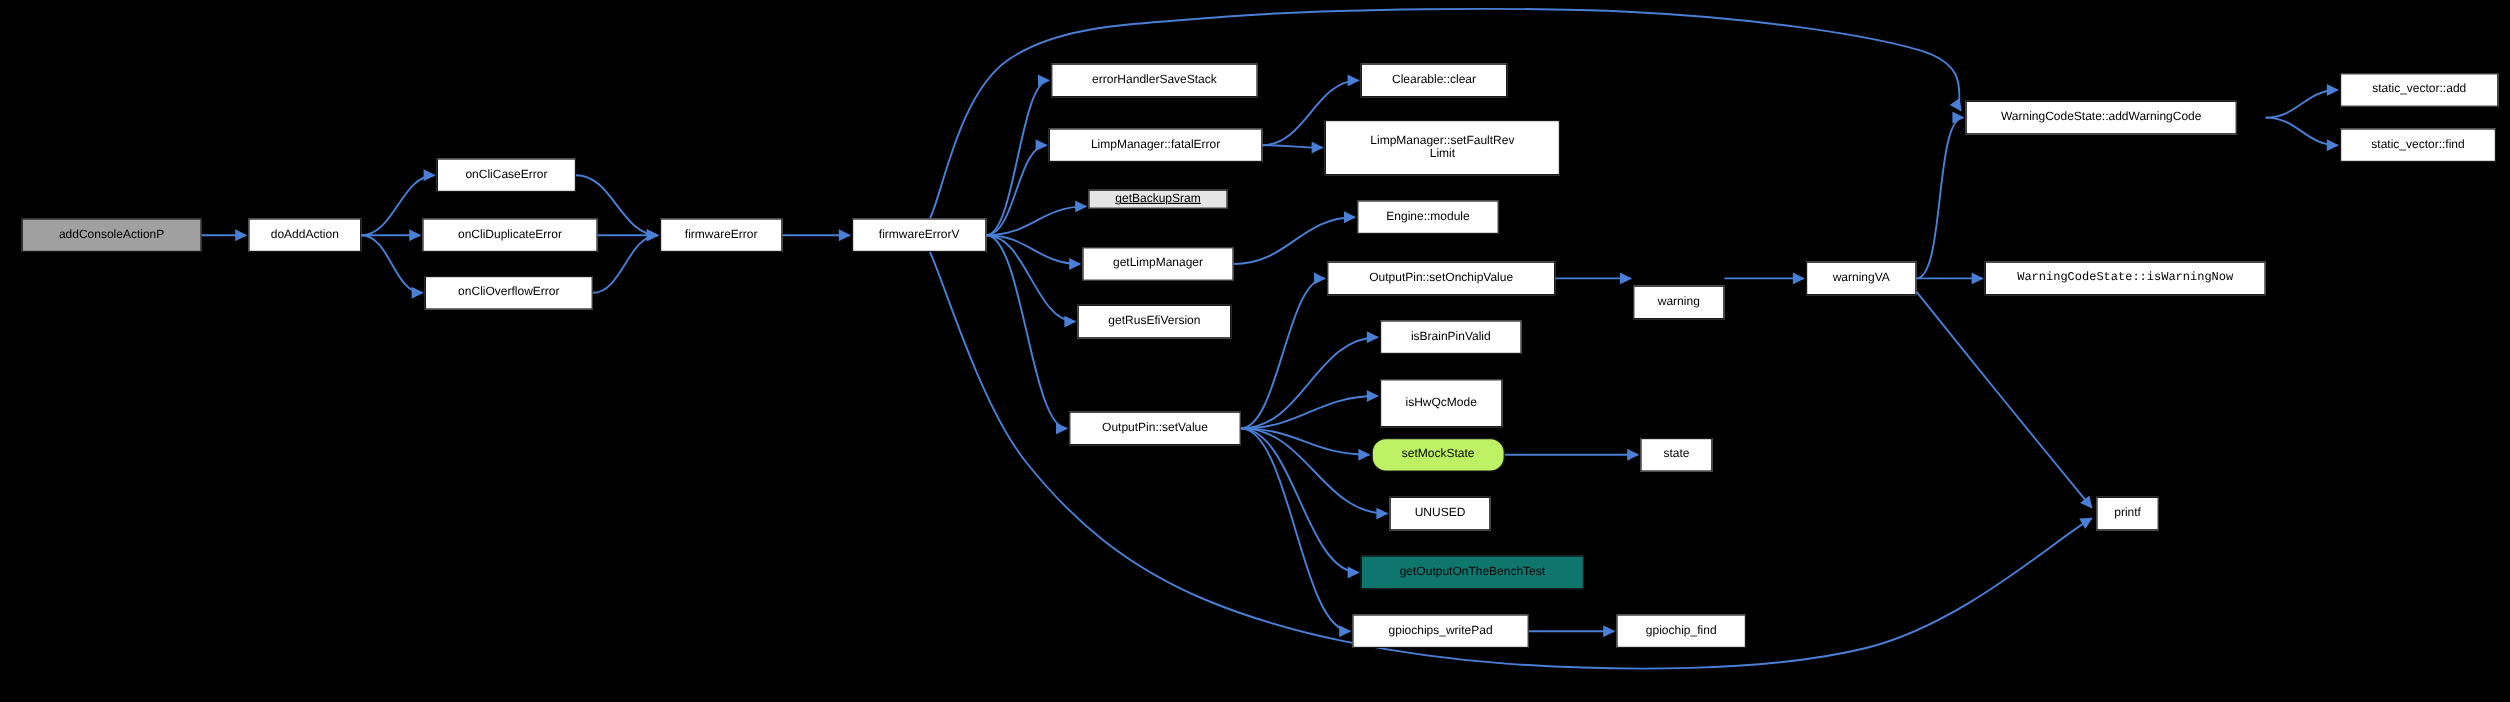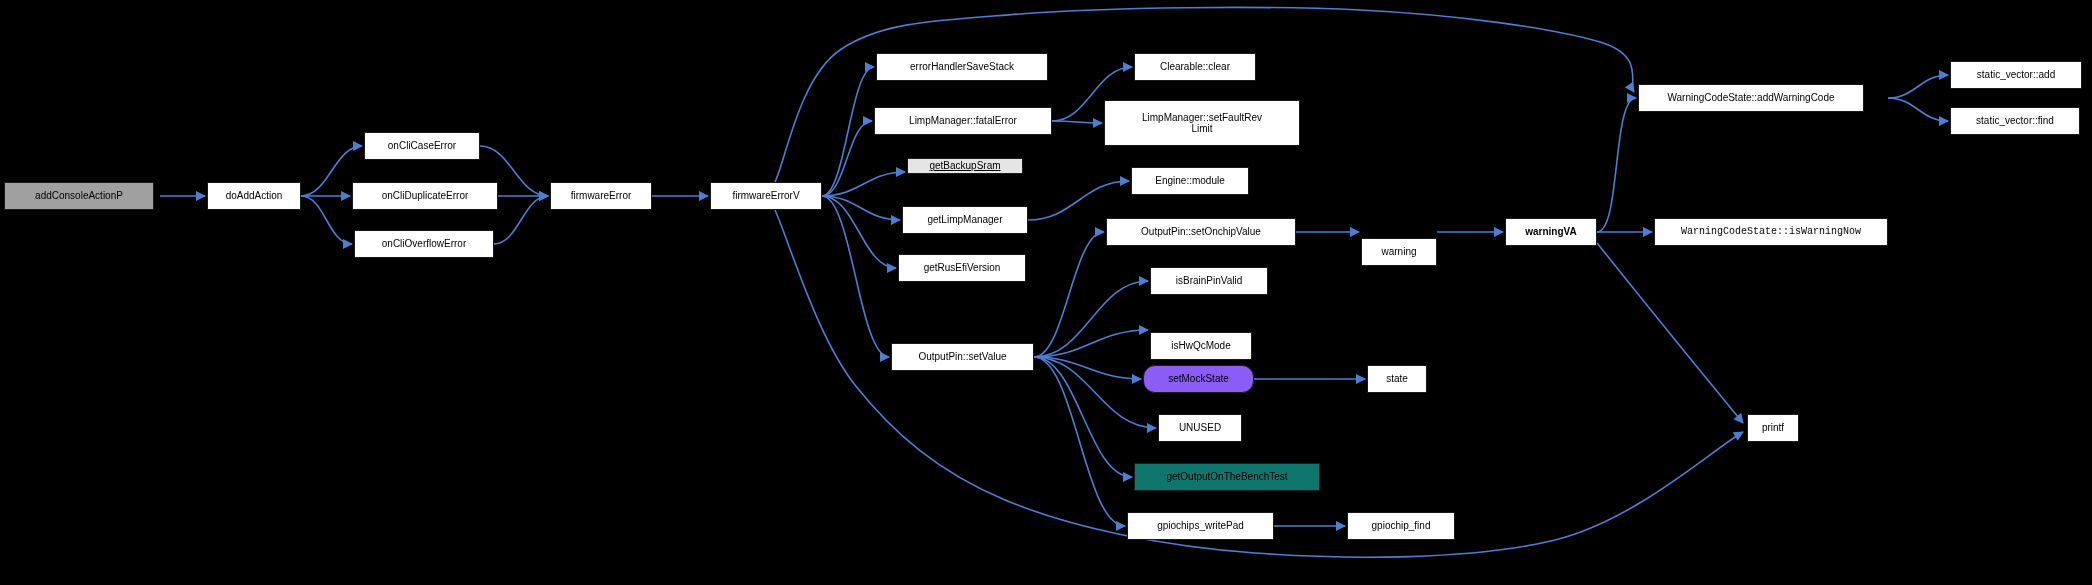--- a/index.html
+++ b/index.html
@@ -62,46 +62,46 @@
       <path d="M 1034 357 C 1065.5 357, 1072.5 232, 1104 232" fill="none" stroke="#4a7fd6" stroke-width="1.6" marker-end="url(#arrow)"></path>
       <path d="M 1034 357 C 1085.3 357, 1096.7 281, 1148 281" fill="none" stroke="#4a7fd6" stroke-width="1.6" marker-end="url(#arrow)"></path>
       <path d="M 1034 357 C 1085.3 357, 1096.7 330, 1148 330" fill="none" stroke="#4a7fd6" stroke-width="1.6" marker-end="url(#arrow)"></path>
       <path d="M 1034 357 C 1082.15 357, 1092.85 379, 1141 379" fill="none" stroke="#4a7fd6" stroke-width="1.6" marker-end="url(#arrow)"></path>
       <path d="M 1034 357 C 1088.9 357, 1101.1 428, 1156 428" fill="none" stroke="#4a7fd6" stroke-width="1.6" marker-end="url(#arrow)"></path>
       <path d="M 1034 357 C 1078.1 357, 1087.9 477, 1132 477" fill="none" stroke="#4a7fd6" stroke-width="1.6" marker-end="url(#arrow)"></path>
       <path d="M 1034 357 C 1074.95 357, 1084.05 526, 1125 526" fill="none" stroke="#4a7fd6" stroke-width="1.6" marker-end="url(#arrow)"></path>
       <path d="M 1254 379 C 1303.95 379, 1315.05 379, 1365 379" fill="none" stroke="#4a7fd6" stroke-width="1.6" marker-end="url(#arrow)"></path>
       <path d="M 1274 526 C 1305.95 526, 1313.05 526, 1345 526" fill="none" stroke="#4a7fd6" stroke-width="1.6" marker-end="url(#arrow)"></path>
     </svg>
-<div class="node" style="left: 4px; top: 182px; width: 150px; height: 28px; background: rgb(160, 160, 160); border-color: rgb(26, 26, 26); color: rgb(0, 0, 0);">addConsoleActionP</div>
+<div class="node" style="left: 18px; top: 182px; width: 150px; height: 28px; background: rgb(160, 160, 160); border-color: rgb(26, 26, 26); color: rgb(0, 0, 0);">addConsoleActionP</div>
     <div class="node" style="left: 207px; top: 182px; width: 94px; height: 28px; background: rgb(255, 255, 255); border-color: rgb(26, 26, 26); color: rgb(0, 0, 0);">doAddAction</div>
     <div class="node" style="left: 364px; top: 132px; width: 116px; height: 28px; background: rgb(255, 255, 255); border-color: rgb(26, 26, 26); color: rgb(0, 0, 0);">onCliCaseError</div>
     <div class="node" style="left: 352px; top: 182px; width: 146px; height: 28px; background: rgb(255, 255, 255); border-color: rgb(26, 26, 26); color: rgb(0, 0, 0);">onCliDuplicateError</div>
     <div class="node" style="left: 354px; top: 230px; width: 140px; height: 28px; background: rgb(255, 255, 255); border-color: rgb(26, 26, 26); color: rgb(0, 0, 0);">onCliOverflowError</div>
     <div class="node" style="left: 550px; top: 182px; width: 102px; height: 28px; background: rgb(255, 255, 255); border-color: rgb(26, 26, 26); color: rgb(0, 0, 0);">firmwareError</div>
     <div class="node" style="left: 710px; top: 182px; width: 112px; height: 28px; background: rgb(255, 255, 255); border-color: rgb(26, 26, 26); color: rgb(0, 0, 0);">firmwareErrorV</div>
     <div class="node" style="left: 876px; top: 53px; width: 172px; height: 28px; background: rgb(255, 255, 255); border-color: rgb(26, 26, 26); color: rgb(0, 0, 0);">errorHandlerSaveStack</div>
     <div class="node" style="left: 874px; top: 107px; width: 178px; height: 28px; background: rgb(255, 255, 255); border-color: rgb(26, 26, 26); color: rgb(0, 0, 0);">LimpManager::fatalError</div>
     <div class="node" style="left: 1134px; top: 53px; width: 122px; height: 28px; background: rgb(255, 255, 255); border-color: rgb(26, 26, 26); color: rgb(0, 0, 0);">Clearable::clear</div>
     <div class="node" style="left: 1104px; top: 100px; width: 196px; height: 46px; background: rgb(255, 255, 255); border-color: rgb(26, 26, 26); color: rgb(0, 0, 0);">LimpManager::setFaultRev
 Limit</div>
     <div class="node" style="left: 907px; top: 158px; width: 116px; height: 16px; background: #e5e5e5; border-color: rgb(26, 26, 26); color: rgb(0, 0, 0); text-decoration: underline;">getBackupSram</div>
     <div class="node" style="left: 1131px; top: 167px; width: 118px; height: 28px; background: rgb(255, 255, 255); border-color: rgb(26, 26, 26); color: rgb(0, 0, 0);">Engine::module</div>
     <div class="node" style="left: 902px; top: 206px; width: 126px; height: 28px; background: rgb(255, 255, 255); border-color: rgb(26, 26, 26); color: rgb(0, 0, 0);">getLimpManager</div>
     <div class="node" style="left: 898px; top: 254px; width: 128px; height: 28px; background: rgb(255, 255, 255); border-color: rgb(26, 26, 26); color: rgb(0, 0, 0);">getRusEfiVersion</div>
     <div class="node" style="left: 1106px; top: 218px; width: 190px; height: 28px; background: rgb(255, 255, 255); border-color: rgb(26, 26, 26); color: rgb(0, 0, 0);">OutputPin::setOnchipValue</div>
     <div class="node" style="left: 1361px; top: 218px; width: 76px; height: 28px; background: rgb(255, 255, 255); border-color: rgb(26, 26, 26); color: rgb(0, 0, 0); margin-top: 20px;">warning</div>
-    <div class="node" style="left: 1505px; top: 218px; width: 92px; height: 28px; background: rgb(255, 255, 255); border-color: rgb(26, 26, 26); color: rgb(0, 0, 0); font-weight: bold;">warningVA</div>
+    <div class="node" style="left: 1505px; top: 218px; width: 92px; height: 28px; background: rgb(255, 255, 255); border-color: rgb(26, 26, 26); color: rgb(0, 0, 0);">warningVA</div>
     <div class="node" style="left: 1638px; top: 84px; width: 226px; height: 28px; background: rgb(255, 255, 255); border-color: rgb(26, 26, 26); color: rgb(0, 0, 0);">WarningCodeState::addWarningCode</div>
     <div class="node" style="left: 1950px; top: 61px; width: 132px; height: 28px; background: rgb(255, 255, 255); border-color: rgb(26, 26, 26); color: rgb(0, 0, 0);">static_vector::add</div>
     <div class="node" style="left: 1950px; top: 107px; width: 130px; height: 28px; background: rgb(255, 255, 255); border-color: rgb(26, 26, 26); color: rgb(0, 0, 0);">static_vector::find</div>
     <div class="node" style="left: 1654px; top: 218px; width: 234px; height: 28px; background: rgb(255, 255, 255); border-color: rgb(26, 26, 26); color: rgb(0, 0, 0); font-family: Liberation Mono, monospace;">WarningCodeState::isWarningNow</div>
     <div class="node" style="left: 1150px; top: 267px; width: 118px; height: 28px; background: rgb(255, 255, 255); border-color: rgb(26, 26, 26); color: rgb(0, 0, 0);">isBrainPinValid</div>
     <div class="node" style="left: 891px; top: 343px; width: 143px; height: 28px; background: rgb(255, 255, 255); border-color: rgb(26, 26, 26); color: rgb(0, 0, 0);">OutputPin::setValue</div>
-    <div class="node" style="left: 1150px; top: 316px; width: 102px; height: 28px; background: rgb(255, 255, 255); border-color: rgb(26, 26, 26); color: rgb(0, 0, 0); margin-top: 16px;">isHwQcMode</div>
-    <div class="node" style="left: 1143px; top: 365px; width: 111px; height: 28px; background: #8b5cf6; border-color: rgb(26, 26, 26); color: rgb(0, 0, 0); border-radius: 12px;">setMockState</div>
+    <div class="node" style="left: 1150px; top: 316px; width: 102px; height: 40px; background: rgb(255, 255, 255); border-color: rgb(26, 26, 26); color: rgb(0, 0, 0);">isHwQcMode</div>
+    <div class="node" style="left: 1143px; top: 365px; width: 111px; height: 28px; background: #bef264; border-color: rgb(26, 26, 26); color: rgb(0, 0, 0); border-radius: 12px;">setMockState</div>
     <div class="node" style="left: 1367px; top: 365px; width: 60px; height: 28px; background: rgb(255, 255, 255); border-color: rgb(26, 26, 26); color: rgb(0, 0, 0);">state</div>
     <div class="node" style="left: 1158px; top: 414px; width: 84px; height: 28px; background: rgb(255, 255, 255); border-color: rgb(26, 26, 26); color: rgb(0, 0, 0);">UNUSED</div>
     <div class="node" style="left: 1134px; top: 463px; width: 186px; height: 28px; background: #0f766e; border-color: rgb(26, 26, 26); color: rgb(0, 0, 0);">getOutputOnTheBenchTest</div>
     <div class="node" style="left: 1127px; top: 512px; width: 147px; height: 28px; background: rgb(255, 255, 255); border-color: rgb(26, 26, 26); color: rgb(0, 0, 0);">gpiochips_writePad</div>
     <div class="node" style="left: 1347px; top: 512px; width: 108px; height: 28px; background: rgb(255, 255, 255); border-color: rgb(26, 26, 26); color: rgb(0, 0, 0);">gpiochip_find</div>
     <div class="node" style="left: 1747px; top: 414px; width: 52px; height: 28px; background: rgb(255, 255, 255); border-color: rgb(26, 26, 26); color: rgb(0, 0, 0);">printf</div>
   </div>
 
 </body></html>

